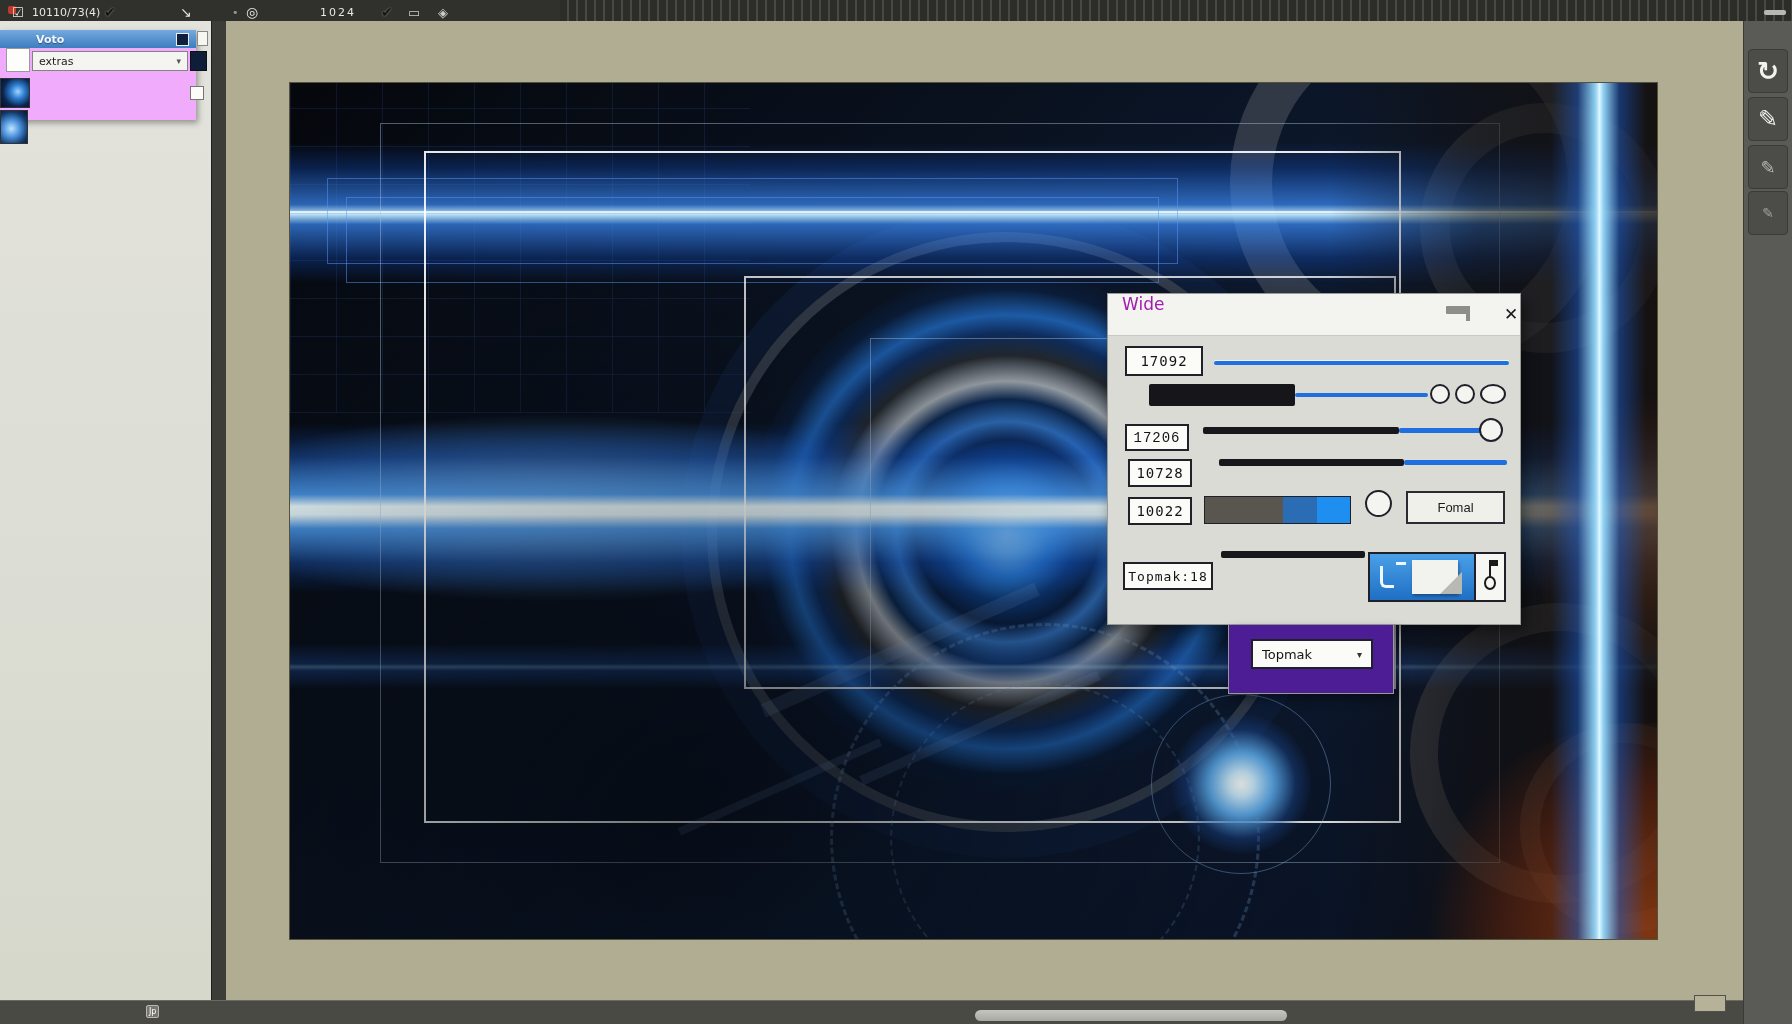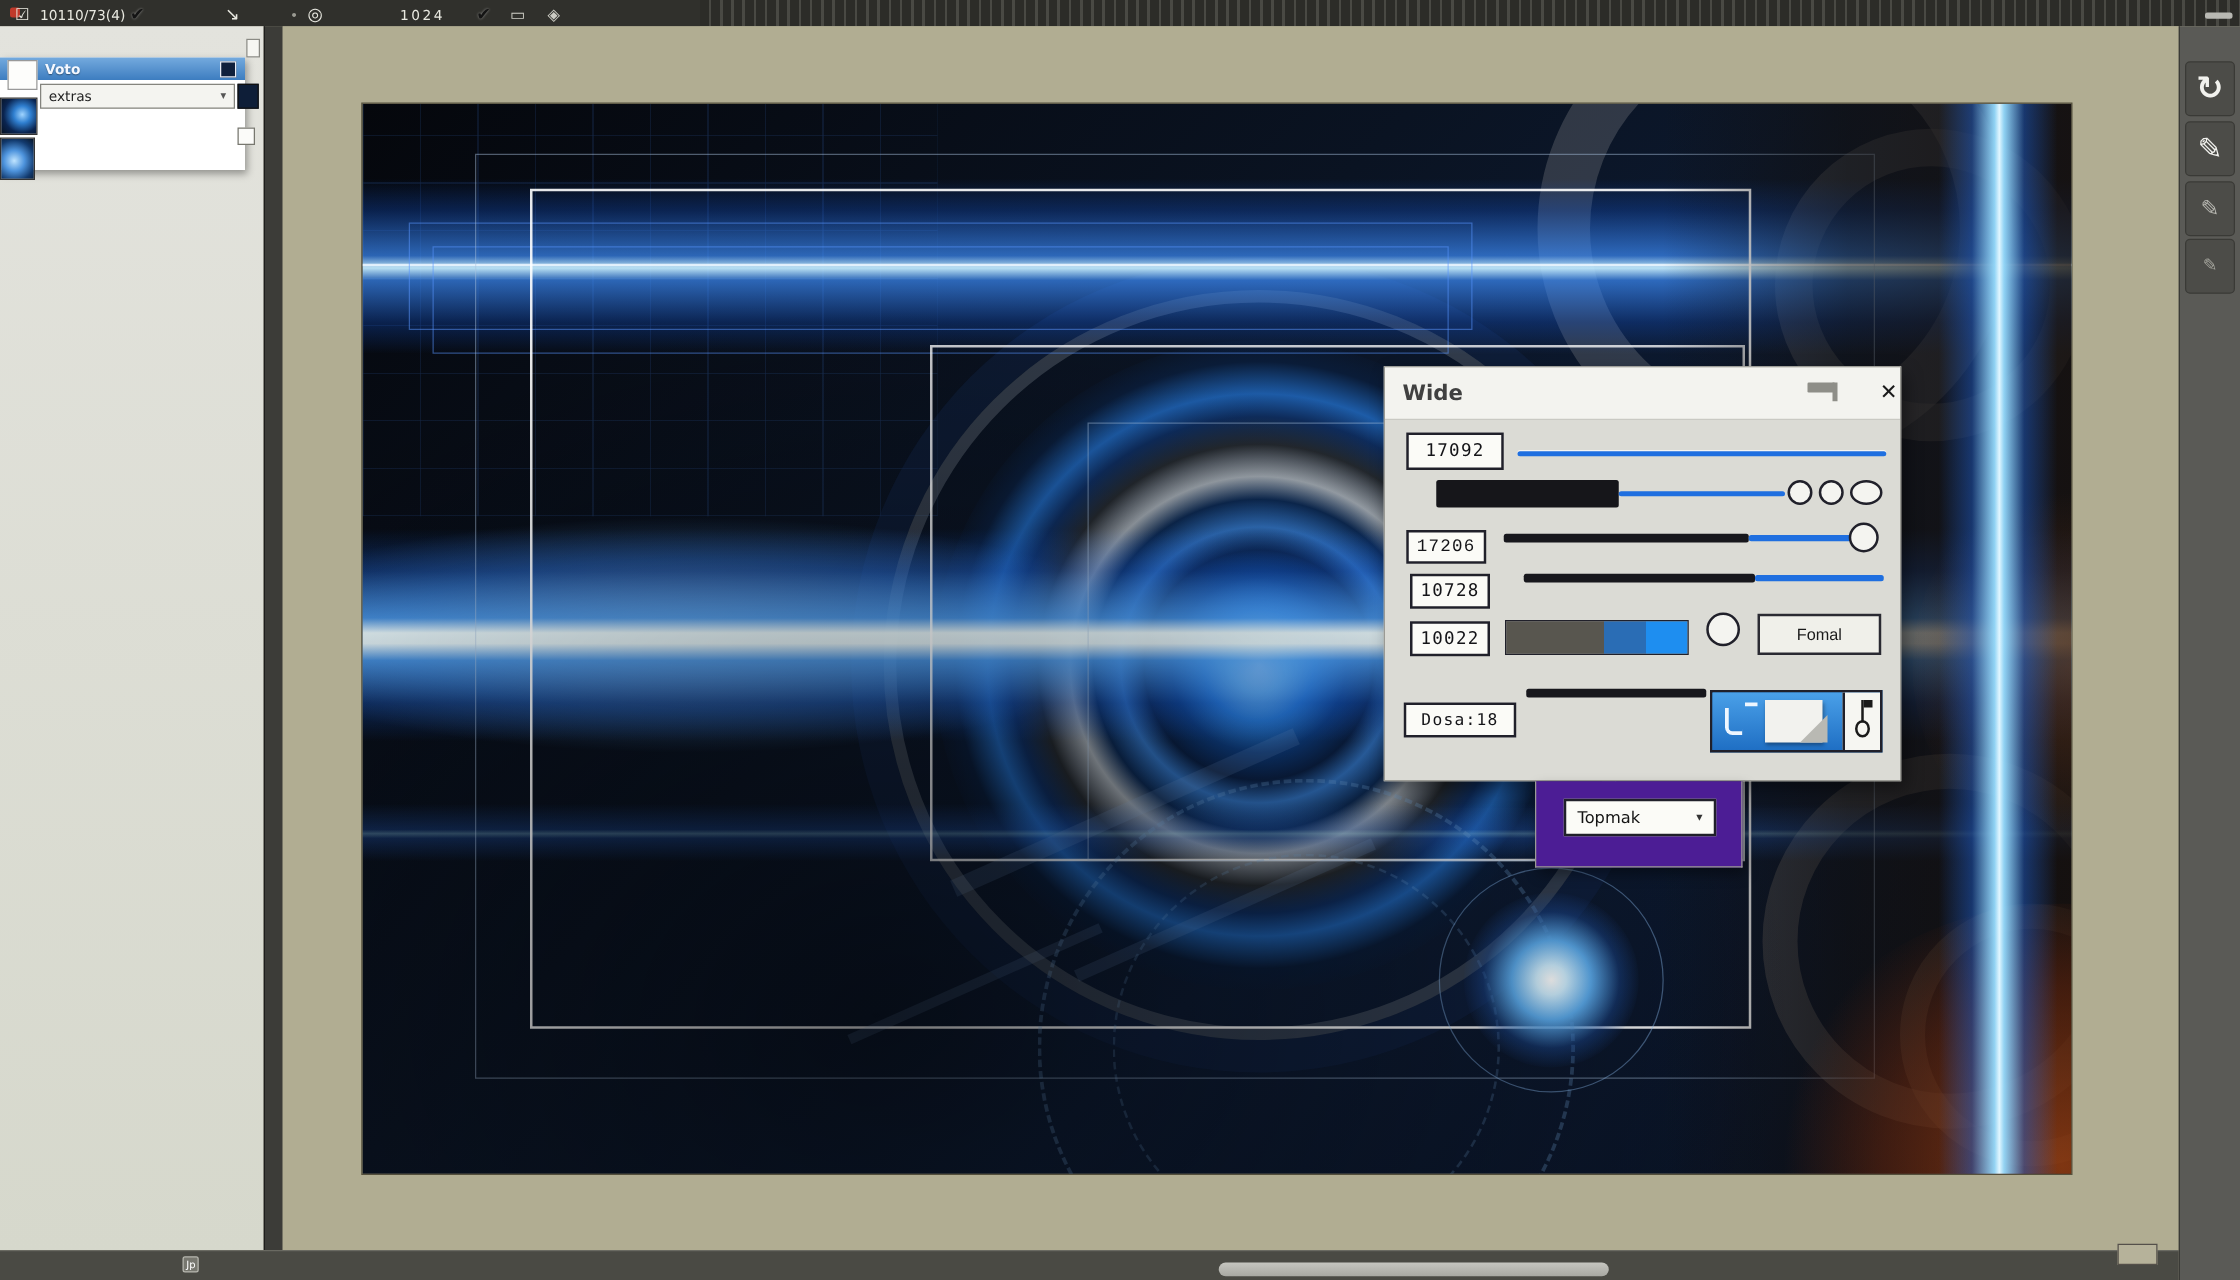--- a/index.html
+++ b/index.html
@@ -13,21 +13,21 @@
     background-image:repeating-linear-gradient(90deg, rgba(160,160,150,.25) 0 2px, transparent 2px 9px);}
   .top-bar .shade{position:absolute;left:0;top:0;width:560px;height:21px;background:#30302c;}
   .red-dot{left:8px;top:6px;width:8px;height:8px;background:#c0392b;border-radius:2px;}
 
   
   .left-col{left:0;top:21px;width:211px;height:979px;background:linear-gradient(180deg,#e3e3dd,#d6d8cc);}
   .v-divider{left:211px;top:21px;width:15px;height:1003px;background:#3c3c38;border-left:1px solid #1e1e1c;}
   .v-divider .dot{position:absolute;width:4px;height:4px;border-radius:50%;background:#e8e4c8;}
 
   
-  .panel{left:0;top:30px;width:196px;height:90px;background:#ffffff;box-shadow:2px 3px 6px rgba(0,0,0,.35);margin-top:16px;}
+  .panel{left:0;top:30px;width:196px;height:90px;background:#f0abfc;box-shadow:2px 3px 6px rgba(0,0,0,.35);}
   .panel-title{position:absolute;left:0;top:0;width:196px;height:18px;
     background:linear-gradient(180deg,#74aade,#3d7dc0);display:flex;align-items:center;padding-left:36px;
     color:#f4f8ff;font-size:11px;font-weight:bold;text-shadow:0 1px 1px rgba(0,0,0,.4);}
   .panel-title-btn{position:absolute;left:176px;top:3px;width:13px;height:13px;background:#10203c;border:1px solid #e8ecf4;}
   .panel-side-btn{left:197px;top:31px;width:11px;height:15px;background:#f6f6f2;border:1px solid #8a8a84;}
   .panel-dd{position:absolute;left:32px;top:21px;width:156px;height:20px;background:#f4f4f0;border:1px solid #84847e;
     display:flex;align-items:center;justify-content:space-between;padding:0 6px;font-size:11px;color:#222;}
   .panel-dd .arrow{font-size:9px;color:#555;}
   .panel-swatch{position:absolute;left:190px;top:21px;width:17px;height:20px;background:#0e1e38;border:1px solid #101010;}
   .panel-list{position:absolute;left:0;top:41px;width:196px;height:49px;background:#d2d2cc;}
@@ -87,22 +87,22 @@
   .orange2{left:1240px;top:300px;width:260px;height:300px;border-radius:50%;
     background:radial-gradient(circle,rgba(170,90,40,.3) 0%,transparent 70%);}
   .streak{background:rgba(130,170,215,.16);transform:rotate(-24deg);}
   .photo-vign{left:0;top:0;width:1369px;height:858px;
     background:radial-gradient(ellipse at 30% 85%,rgba(0,0,0,.5) 0%,transparent 55%);}
 
   
   .dialog{left:1107px;top:293px;width:414px;height:332px;background:#dbdbd5;
     border:1px solid #9a9a94;box-shadow:4px 6px 14px rgba(0,0,0,.45);}
   .dlg-title{position:absolute;left:0;top:0;width:100%;height:42px;background:#f3f3ef;
-    border-bottom:1px solid #c9c9c3;display:flex;align-items:center;padding:0 14px;
-    font-size:17px;font-weight:bold;color:#404040;}
+    border-bottom:1px solid #c9c9c3;display:flex;align-items:flex-start;padding:0 14px;
+    font-size:17px;font-weight:normal;color:#a21caf;}
   .dlg-flag{position:absolute;left:338px;top:12px;width:28px;height:16px;}
   .dlg-flag .flag-head{position:absolute;left:0;top:0;width:22px;height:8px;background:#8e8e88;border-radius:1px;}
   .dlg-flag .flag-pole{position:absolute;left:20px;top:0;width:4px;height:15px;background:#8e8e88;}
   .dlg-close{position:absolute;left:392px;top:9px;width:22px;height:22px;display:flex;align-items:center;
     justify-content:center;font-size:17px;color:#1a1a1a;cursor:default;}
   .field{position:absolute;background:#fbfbf7;border:2px solid #20202a;font-size:14px;
     font-family:"DejaVu Sans Mono","Liberation Mono",monospace;color:#141418;
     display:flex;align-items:center;justify-content:center;letter-spacing:1px;padding:0;text-align:center;}
   .hrule{position:absolute;border-radius:2px;}
   .knob{position:absolute;border-radius:50%;background:#f4f4f0;border:2px solid #20202a;}
@@ -242,21 +242,21 @@
     <input class="field" style="left: 20px; top: 165px; width: 64px; height: 28px;" value="10728">
     <div class="hrule" style="left:111px;top:165px;width:185px;height:7px;background:#17171c;"></div>
     <div class="hrule" style="left:296px;top:166px;width:103px;height:5px;background:#1f6fe0;"></div>
 
     <input class="field" style="left: 20px; top: 203px; width: 64px; height: 28px;" value="10022">
     <div class="gradbar"></div>
     <span class="knob" style="left:257px;top:196px;width:27px;height:27px;"></span>
     <button class="dlg-btn" style="left:298px;top:197px;width:99px;height:33px;">Fomal</button>
 
     <div class="hrule" style="left:113px;top:257px;width:144px;height:7px;background:#17171c;"></div>
-    <div class="field" style="left:15px;top:268px;width:90px;height:28px;font-size:13px;">Dosa:18</div>
+    <div class="field" style="left:15px;top:268px;width:90px;height:28px;font-size:13px;">Topmak:18</div>
 
     <div class="widget">
       <div class="seg-blue">
         <span class="w-glyph1"></span>
         <span class="w-glyph1b"></span>
         <span class="w-page"></span>
         <span class="w-page-fold"></span>
       </div>
       <div class="seg-white">
         <span class="w-hook-stem"></span>

